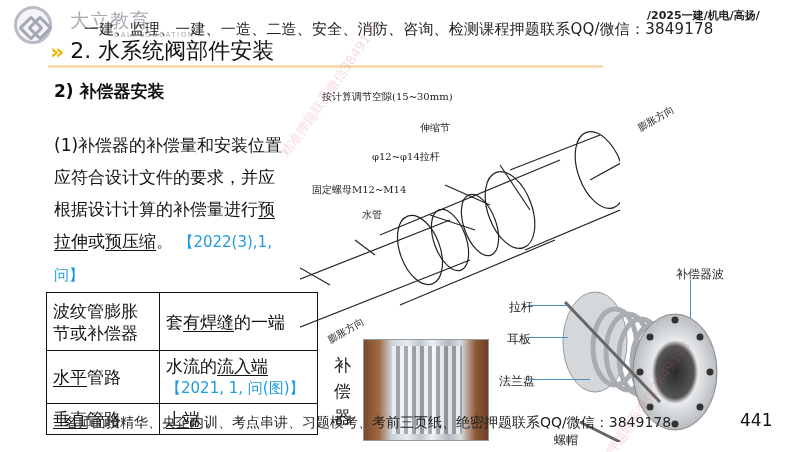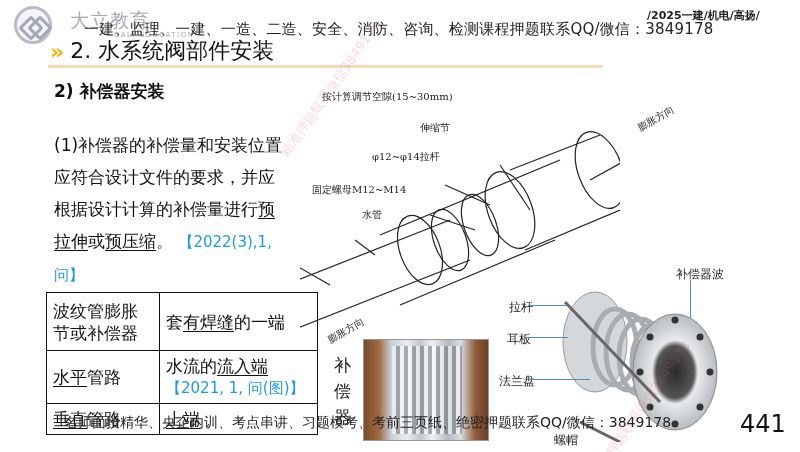--- a/index.html
+++ b/index.html
@@ -34,21 +34,21 @@
 
   table.t { position:absolute; left:46px; top:292px; border-collapse:collapse; }
   table.t td { border:1.5px solid #111; font-size:17px; padding:4px 6px; vertical-align:middle; line-height:22px; }
   table.t td.c1 { width:100px; }
   table.t td.c2 { width:145px; }
   .ref2 { color:#1e9be0; font-size:15px; display:block; }
 
   .vlabel { position:absolute; left:334px; top:352px; font-size:17px; line-height:26px; width:18px; }
 
   .footer { position:absolute; left:64px; top:414px; font-size:14px; color:#222; white-space:nowrap; }
-  .page-num { position:absolute; left:740px; top:410px; font-size:24px; color:#111; }
+  .page-num { position:absolute; left:740px; top:410px; font-size:17px; color:#111; }
 
   .diagram { position:absolute; left:300px; top:70px; width:320px; height:270px; }
   .photo1 { position:absolute; left:363px; top:339px; width:124px; height:100px;
             background:linear-gradient(90deg,#7a4b2c 0%,#a06a40 12%,#c9cfd6 22%,#e9edf0 35%,#bfc6cc 45%,#eef1f3 55%,#b2b9c0 68%,#d8dde1 78%,#8f5a36 90%,#6b3f25 100%);
             border:1px solid #999; }
   .photo1::before { content:""; position:absolute; left:28px; right:26px; top:6px; bottom:6px;
             background:repeating-linear-gradient(90deg, rgba(255,255,255,0.55) 0 4px, rgba(90,95,100,0.45) 4px 8px); }
   .photo2 { position:absolute; left:560px; top:282px; width:190px; height:160px; }
   .plabel { position:absolute; font-size:12px; color:#222; white-space:nowrap; }
   .pline { position:absolute; height:1px; background:#4a90c8; }

